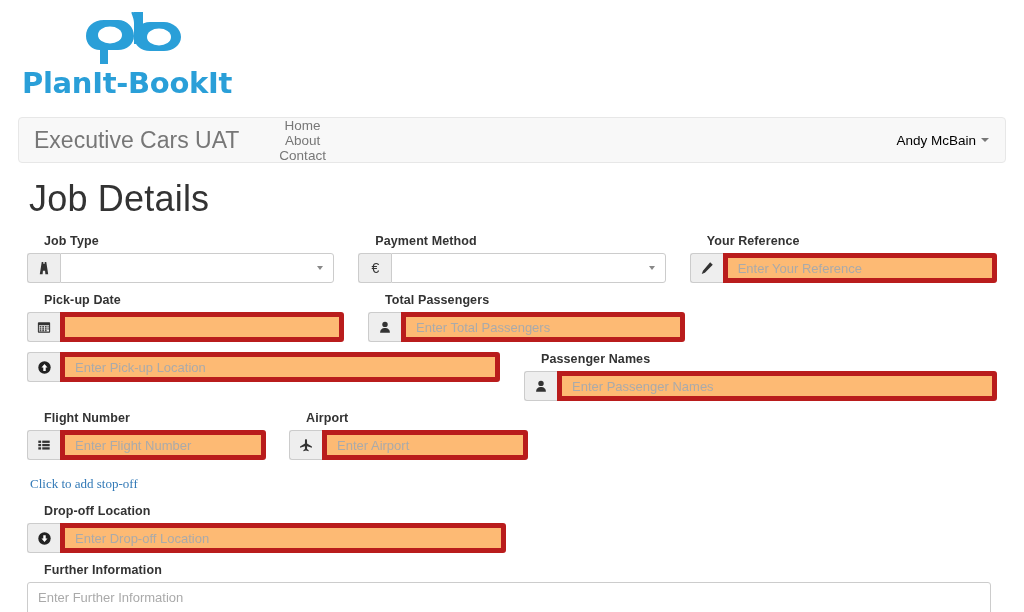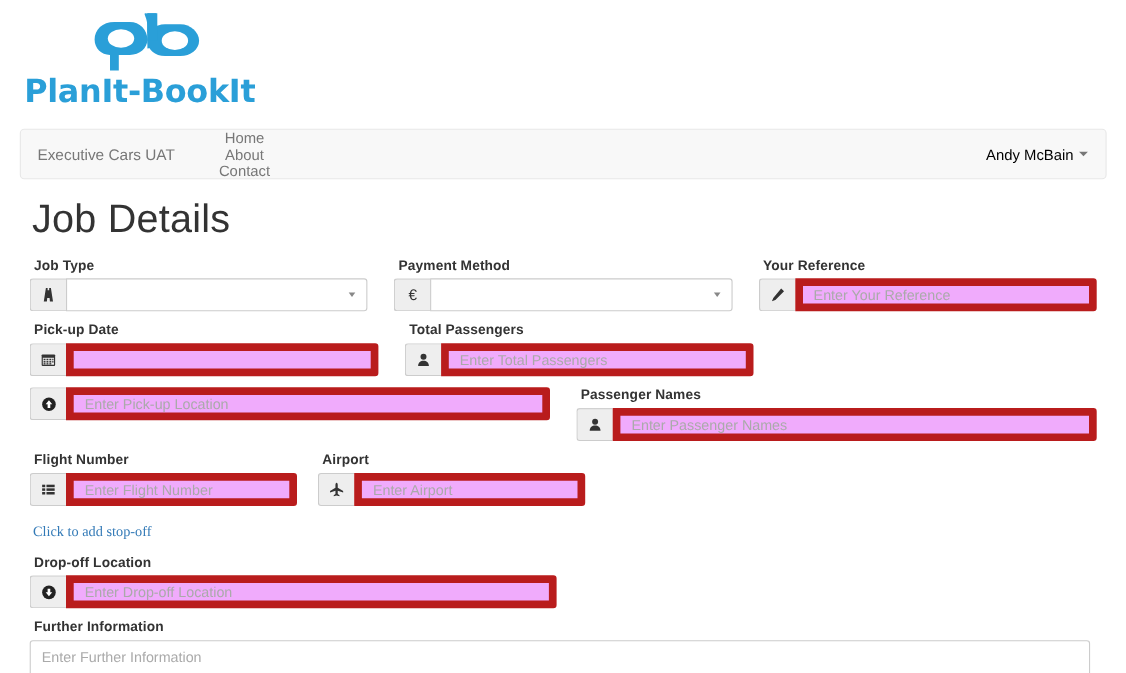--- a/index.html
+++ b/index.html
@@ -45,21 +45,21 @@
     width: 988px;
     height: 46px;
     box-sizing: border-box;
     background: #f8f8f8;
     border: 1px solid #e7e7e7;
     border-radius: 4px;
     display: flex;
     align-items: center;
   }
   .nav-brand {
-    font-size: 14px;
+    font-size: 23px;
     color: #777777;
     padding: 0 15px;
     margin-left: 0;
     white-space: nowrap;
   }
   .nav-links {
     display: flex;
     align-items: center;
     margin-left: 10px;
     flex-direction: column;
@@ -122,21 +122,21 @@
   }
   .w-third { width: 341px; }
   .w-half  { width: 503px; }
   .w-quart { width: 262px; }
 
   .flabel {
     display: block;
     font-size: 12.5px;
     font-weight: bold;
     color: #333333;
-    margin: 0 0 5px 4px;
+    margin: 0 0 5px 17px;
     letter-spacing: 0.1px;
   }
 
   .input-group {
     display: flex;
     align-items: stretch;
     width: 100%;
     height: 30px;
   }
   .addon {
@@ -147,23 +147,23 @@
     border-right: none;
     border-radius: 3px 0 0 3px;
     display: flex;
     align-items: center;
     justify-content: center;
     color: #333333;
   }
   .addon svg { display: block; }
   .ctrl {
     flex: 1 1 auto;
-    border: 7px solid #b91c1c;
+    border: 5px solid #b91c1c;
     border-radius: 0 3px 3px 0;
-    background: #f0abfc;
+    background: #fdba74;
     font-size: 13px;
     color: #555555;
     padding: 0 10px;
     outline: none;
     box-sizing: border-box;
     font-family: "Liberation Sans", sans-serif;
   }
   .ctrl::placeholder { color: #aaaaaa; }
   .ctrl-select {
     flex: 1 1 auto;

